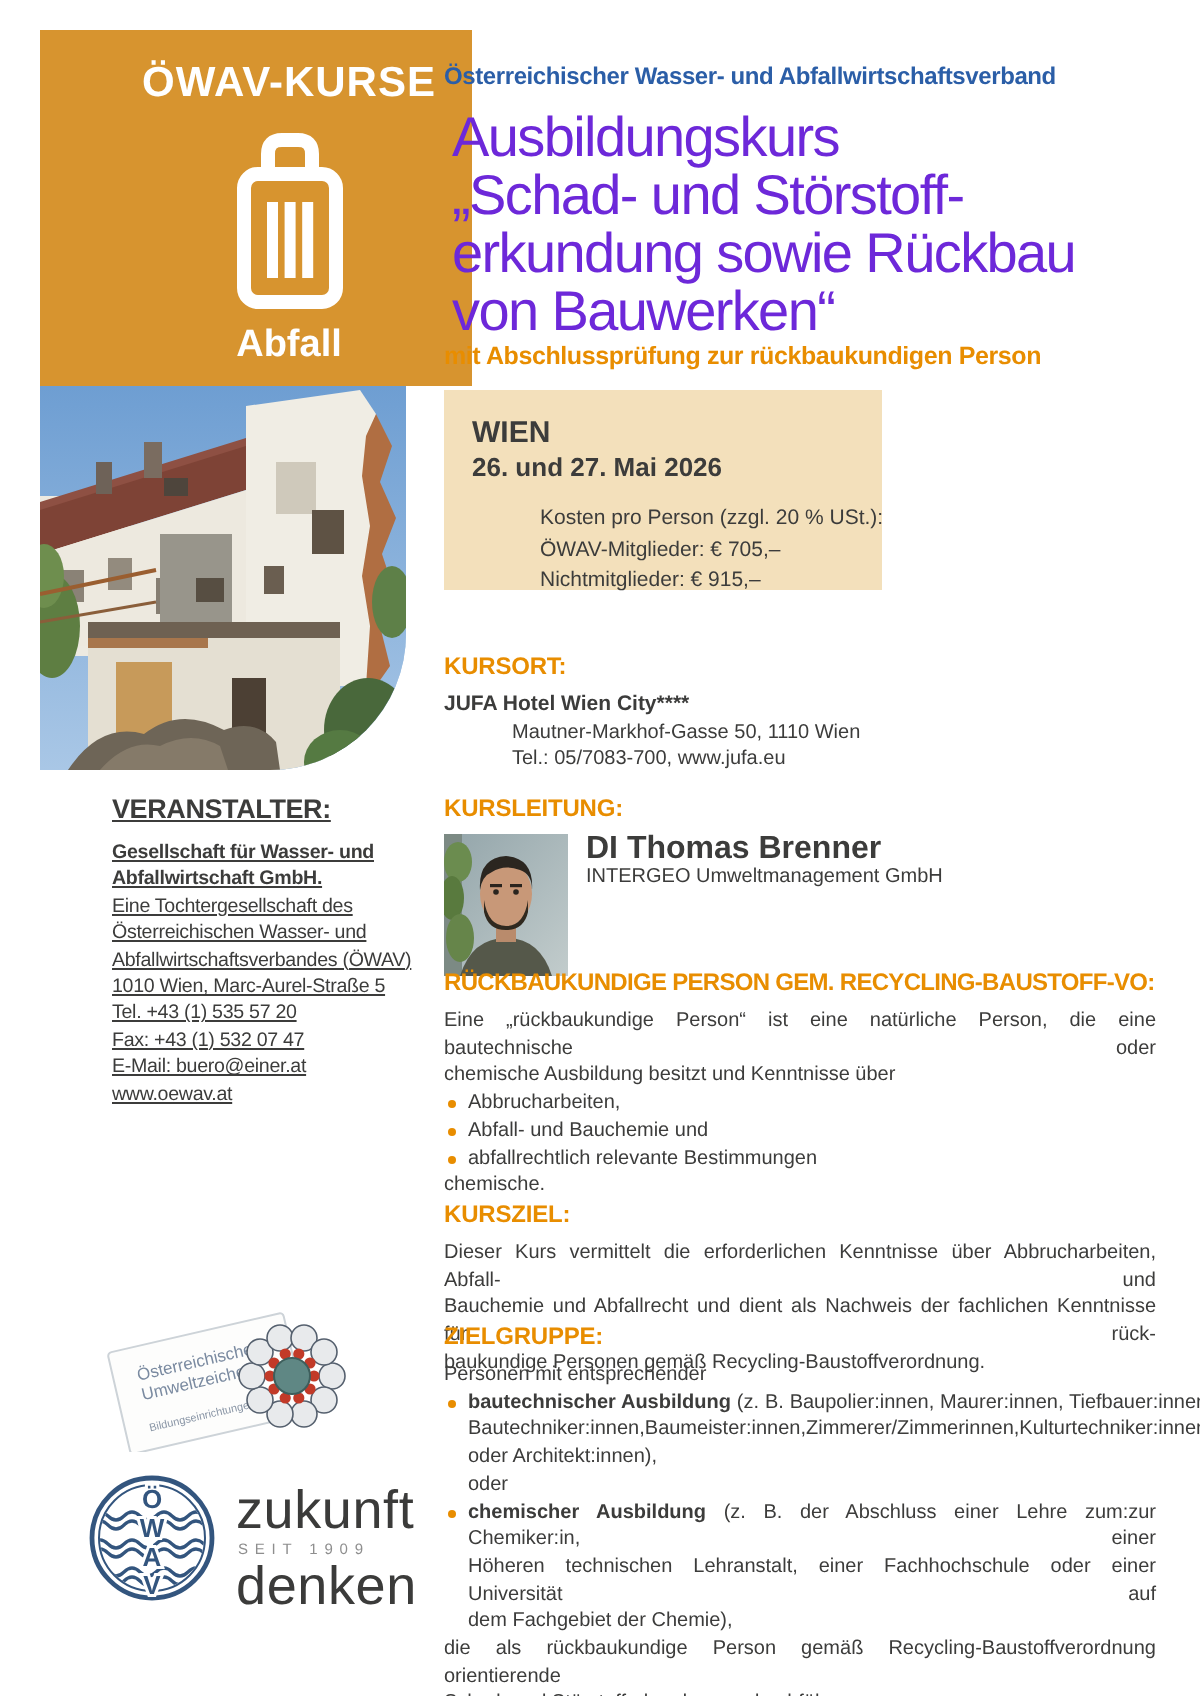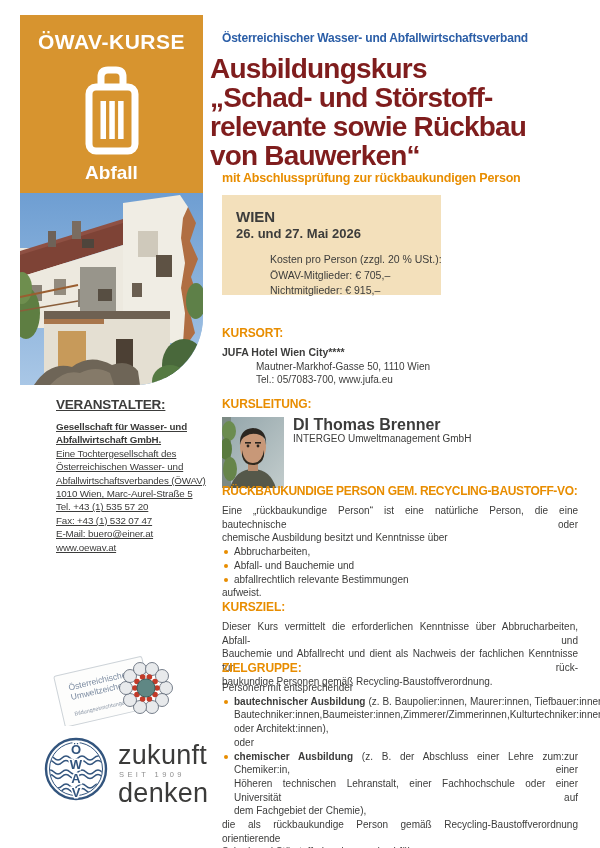--- a/index.html
+++ b/index.html
@@ -3,31 +3,31 @@
 <meta charset="utf-8">
 <style>
   html,body{margin:0;padding:0;}
   body{
     width:600px;height:848px;position:relative;background:#ffffff;
     font-family:"Liberation Sans", sans-serif;color:#3C3C3B;overflow:hidden;
   }
   .abs{position:absolute;}
 
   
-  .badge{left:20px;top:15px;width:183px;height:178px;background:#D7942F;color:#fff;}
+  .badge{left:20px;top:15px;width:183px;height:178px;background:#D7942F;color:#fff;padding-left:33px;}
   .badge-title{font-size:21px;font-weight:bold;text-align:center;margin-top:15px;letter-spacing:.5px;}
   .badge-icon{display:block;margin:6px auto 0;}
   .badge-cat{font-size:19px;font-weight:bold;text-align:center;margin-top:2px;}
 
   
   .photo{left:20px;top:193px;width:183px;height:192px;border-radius:0 0 68px 0;overflow:hidden;background:#9FC0E0;}
 
   
   .org{left:222px;top:31px;font-size:12px;font-weight:bold;color:#2B5EA7;letter-spacing:-.2px;white-space:nowrap;}
-  .title{left:210px;top:54px;width:360px;color:#7f1d1d;font-size:28px;font-weight:bold;line-height:29px;letter-spacing:-.8px;}
+  .title{left:226px;top:54px;width:360px;color:#6d28d9;font-size:28px;font-weight:normal;line-height:29px;letter-spacing:-.8px;}
   .subtitle{left:222px;top:171px;font-size:12.5px;font-weight:bold;color:#E88D00;letter-spacing:-.2px;}
 
   
   .infobox{left:222px;top:195px;width:219px;height:100px;background:#F3E0BB;box-sizing:border-box;padding:13px 0 0 14px;}
   .infobox .city{font-size:15px;font-weight:bold;}
   .infobox .date{font-size:13px;font-weight:bold;margin-top:1px;}
   .infobox .cost{font-size:10.5px;margin-top:11px;line-height:15.5px;white-space:nowrap;}
 
   
   .sec-h{font-size:12px;font-weight:bold;color:#E88D00;letter-spacing:-.1px;margin:0 0 6px 0;white-space:nowrap;}
@@ -125,21 +125,21 @@
     <ellipse cx="150" cy="188" rx="18" ry="16" fill="#557A42"></ellipse>
     <ellipse cx="176" cy="108" rx="10" ry="18" fill="#5E8048"></ellipse>
   </svg>
 </div>
 
 <div class="abs org">Österreichischer Wasser- und Abfallwirtschaftsverband</div>
 
 <div class="abs title">
   <div>Ausbildungskurs</div>
   <div>„Schad- und Störstoff-</div>
-  <div>relevante sowie Rückbau</div>
+  <div>erkundung sowie Rückbau</div>
   <div>von Bauwerken“</div>
 </div>
 <div class="abs subtitle">mit Abschlussprüfung zur rückbaukundigen Person</div>
 
 <div class="abs infobox">
   <div class="city">WIEN</div>
   <div class="date">26. und 27. Mai 2026</div>
   <div class="cost">
     <div class="line">Kosten pro Person (zzgl. 20 % USt.):</div>
     <div class="line">ÖWAV-Mitglieder: € 705,–</div>
@@ -197,21 +197,21 @@
     <span class="btxt">Abbrucharbeiten,</span>
   </div>
   <div class="bullet body-t">
     <span class="dot"></span>
     <span class="btxt">Abfall- und Bauchemie und</span>
   </div>
   <div class="bullet body-t">
     <span class="dot"></span>
     <span class="btxt">abfallrechtlich relevante Bestimmungen</span>
   </div>
-  <div class="body-t">aufweist.</div>
+  <div class="body-t">chemische.</div>
 </div>
 
 <div class="abs rightcol" id="sec-kursziel">
   <div class="sec-h">KURSZIEL:</div>
   <div class="body-t j">Dieser Kurs vermittelt die erforderlichen Kenntnisse über Abbrucharbeiten, Abfall- und</div>
   <div class="body-t j">Bauchemie und Abfallrecht und dient als Nachweis der fachlichen Kenntnisse für rück-</div>
   <div class="body-t">baukundige Personen gemäß Recycling-Baustoffverordnung.</div>
 </div>
 
 <div class="abs rightcol" id="sec-zielgruppe">

